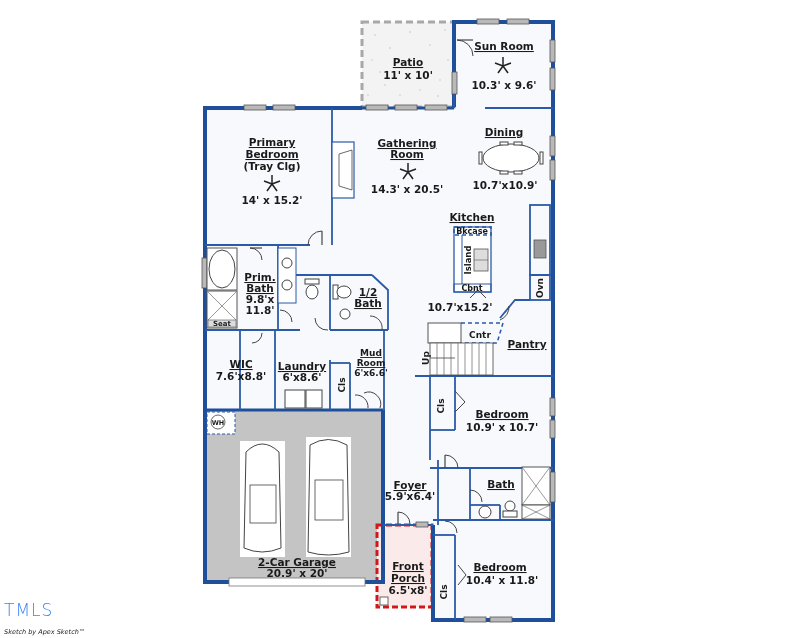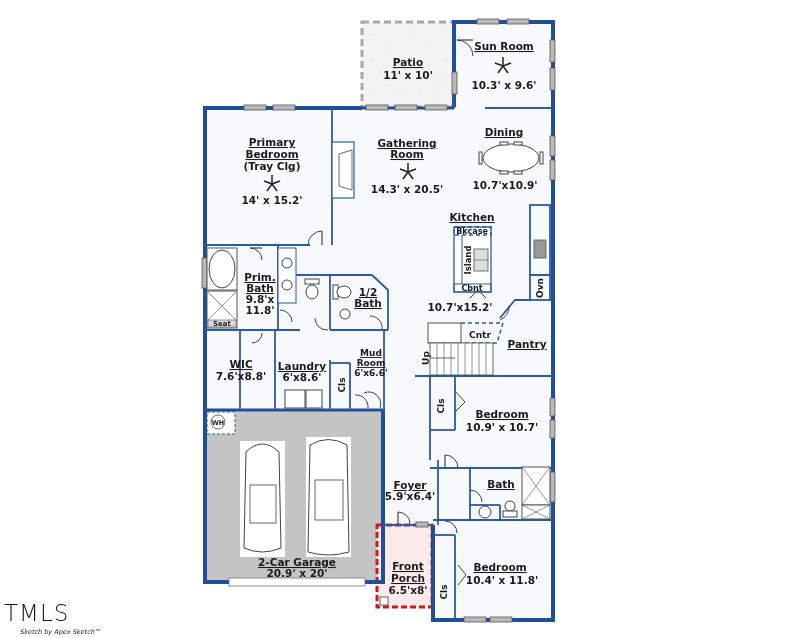--- a/index.html
+++ b/index.html
@@ -8,22 +8,22 @@
   .room-label { font-family: "DejaVu Sans", sans-serif; font-weight: bold; font-size: 10.5px; fill: #1a1a1a; text-anchor: middle; text-decoration: underline; }
   .room-dim { font-family: "DejaVu Sans", sans-serif; font-weight: bold; font-size: 10.5px; fill: #1a1a1a; text-anchor: middle; }
   .small-label { font-family: "DejaVu Sans", sans-serif; font-weight: bold; font-size: 9px; fill: #1a1a1a; text-anchor: middle; }
   .wall-ext { stroke: #1f4e9a; stroke-width: 4; fill: none; }
   .wall-int { stroke: #2a5aa8; stroke-width: 1.8; fill: none; }
   .window { fill: #b9b9b9; stroke: #555; stroke-width: 0.8; }
   .door-arc { fill: none; stroke: #444; stroke-width: 1; }
   .door-leaf { stroke: #444; stroke-width: 1.2; }
   .fixture { fill: #ffffff; stroke: #444; stroke-width: 1; }
   .dashed-blue { stroke: #2a5aa8; stroke-width: 1.5; stroke-dasharray: 4 3; fill: none; }
-  .logo { position: absolute; left: 4px; top: 600px; font-family: "DejaVu Sans", sans-serif; font-size: 23px; letter-spacing: 1px; color: #0f172a; font-weight: 300; text-align: right; }
-  .credit { position: absolute; left: 4px; top: 628px; font-family: "DejaVu Sans", sans-serif; font-size: 6.5px; font-style: italic; color: #222; margin-left: 16px; }
+  .logo { position: absolute; left: 4px; top: 600px; font-family: "DejaVu Sans", sans-serif; font-size: 17px; letter-spacing: 1px; color: #3b82f6; font-weight: 300; text-align: right; }
+  .credit { position: absolute; left: 4px; top: 628px; font-family: "DejaVu Sans", sans-serif; font-size: 6.5px; font-style: italic; color: #222; }
 </style>
 </head>
 <body>
 
 <svg id="plan" width="800" height="638" viewBox="0 0 800 638">
 
   <polygon points="205,108 362,108 362,22 553,22 553,620 433,620 433,525 383,525 383,582 205,582" fill="#f7f9fc"></polygon>
 
   <g>
     <rect x="362" y="22" width="92" height="85" fill="#f3f3f3" stroke="#a8a8a8" stroke-width="3" stroke-dasharray="7 4"></rect>

